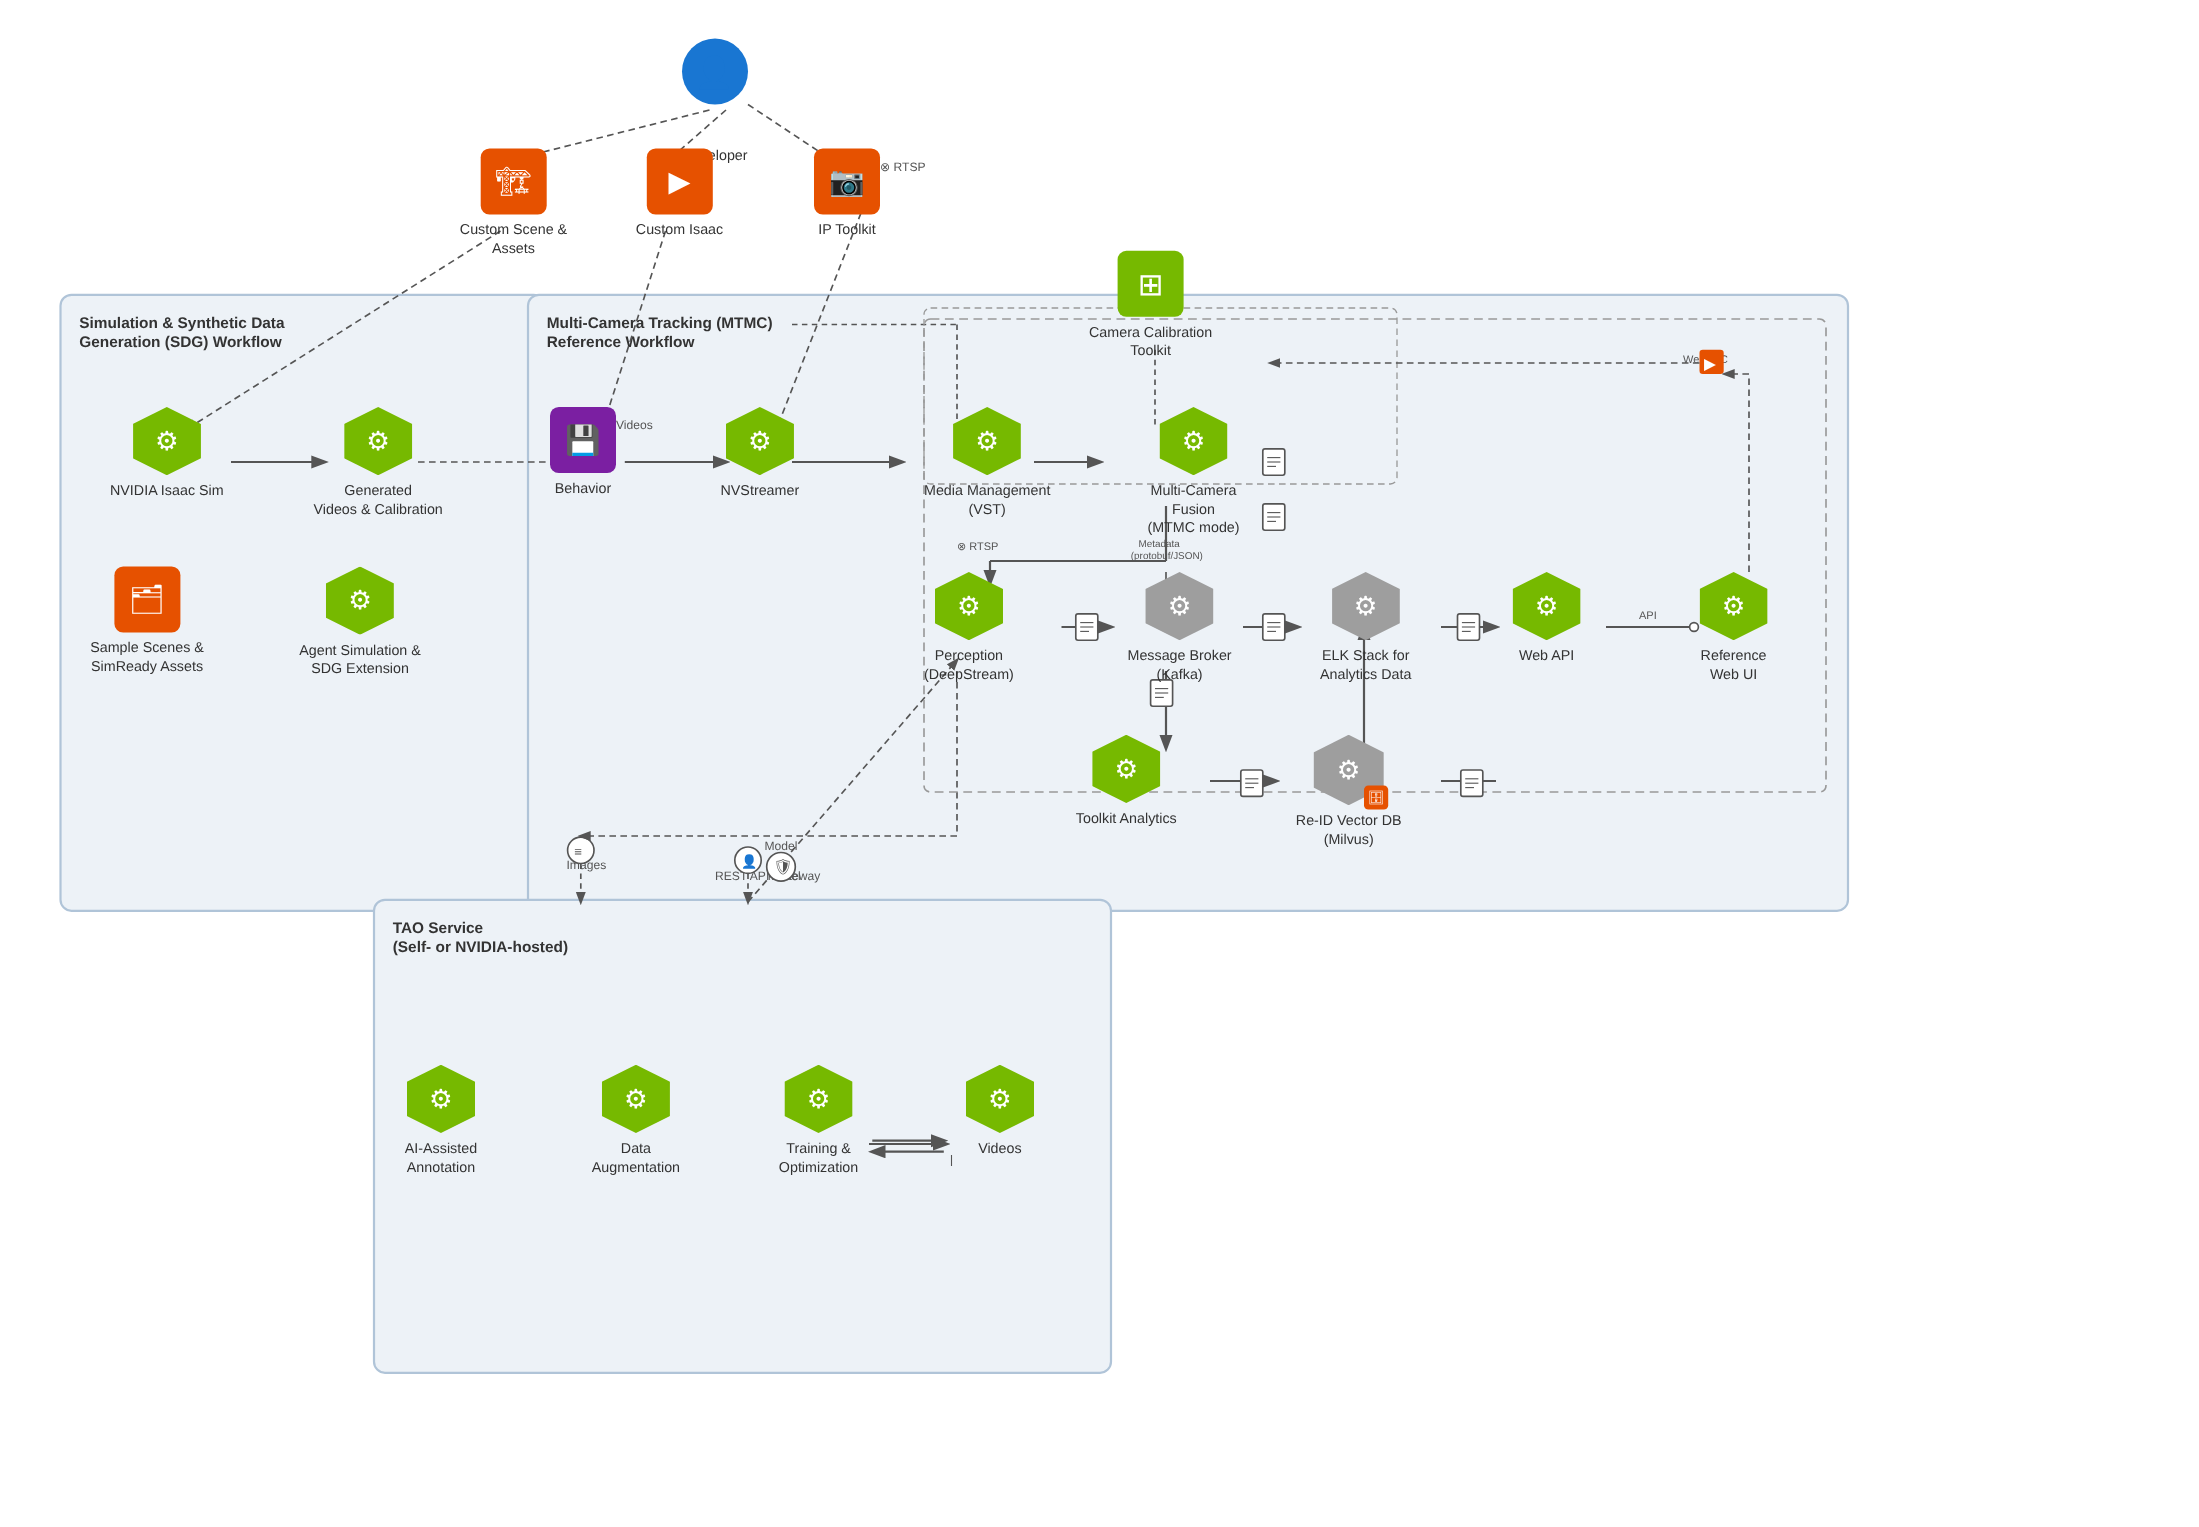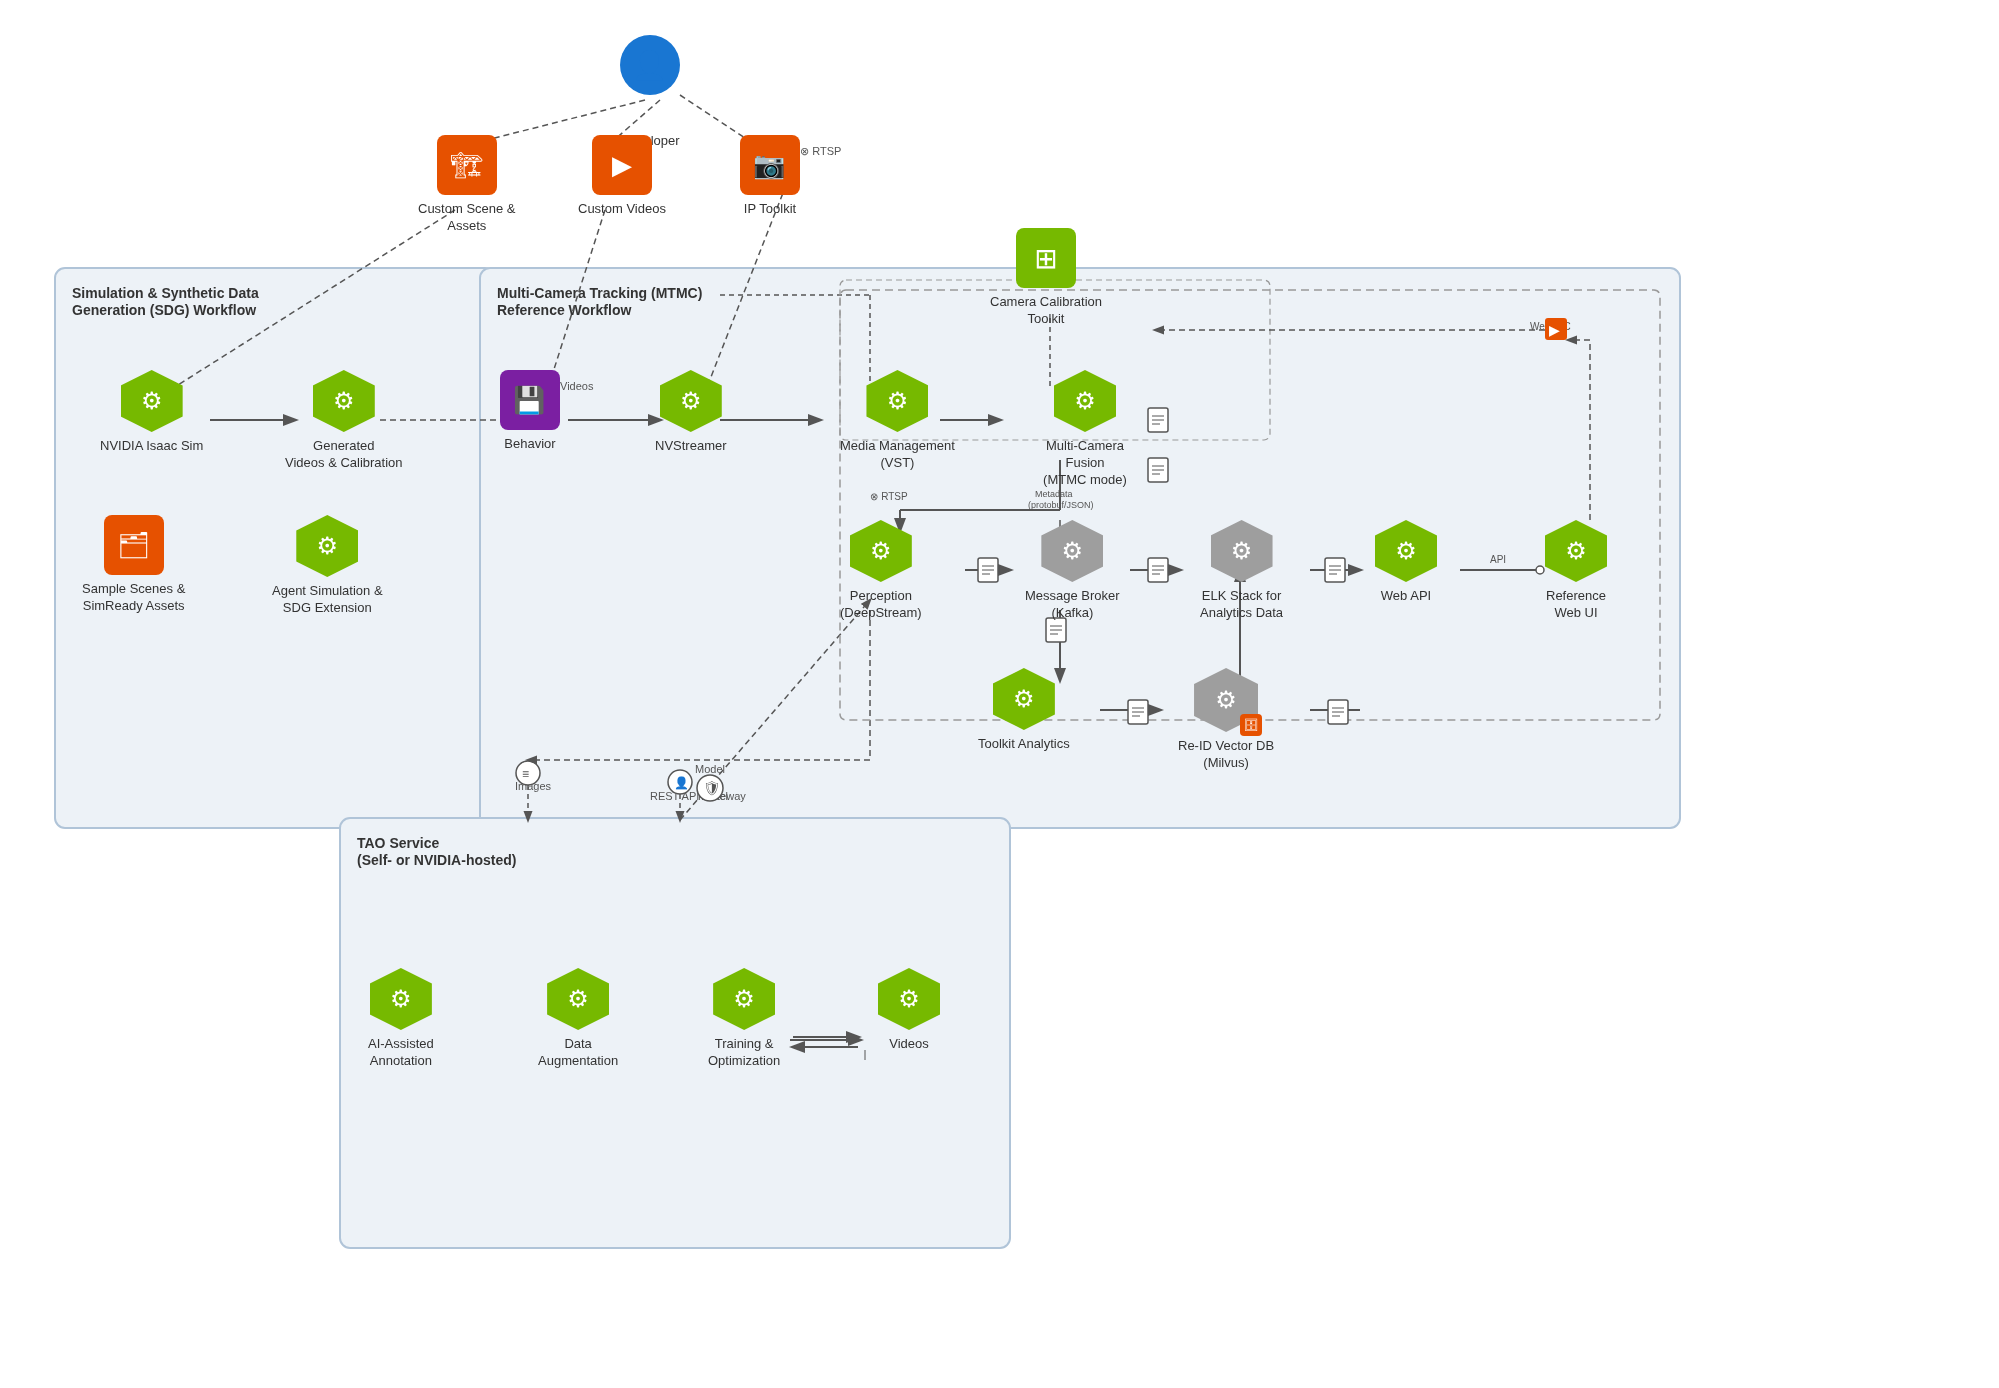--- a/index.html
+++ b/index.html
@@ -274,21 +274,21 @@
     <div class="node-label">Developer</div>
   </div>
 
   <div class="node" style="left:418px; top:135px;">
     <div class="icon-box icon-orange">🏗</div>
     <div class="node-label">Custom Scene &amp;<br>Assets</div>
   </div>
 
   <div class="node" style="left:578px; top:135px;">
     <div class="icon-box icon-orange">▶</div>
-    <div class="node-label">Custom Videos</div>
+    <div class="node-label">Custom Isaac</div>
   </div>
 
   <div class="node" style="left:740px; top:135px;">
     <div class="icon-box icon-orange">📷</div>
     <div class="node-label">IP Toolkit</div>
   </div>
 
   <div class="node" style="left:100px; top:370px;">
     <div class="icon-hex">⚙</div>
     <div class="node-label">NVIDIA Isaac Sim</div>

